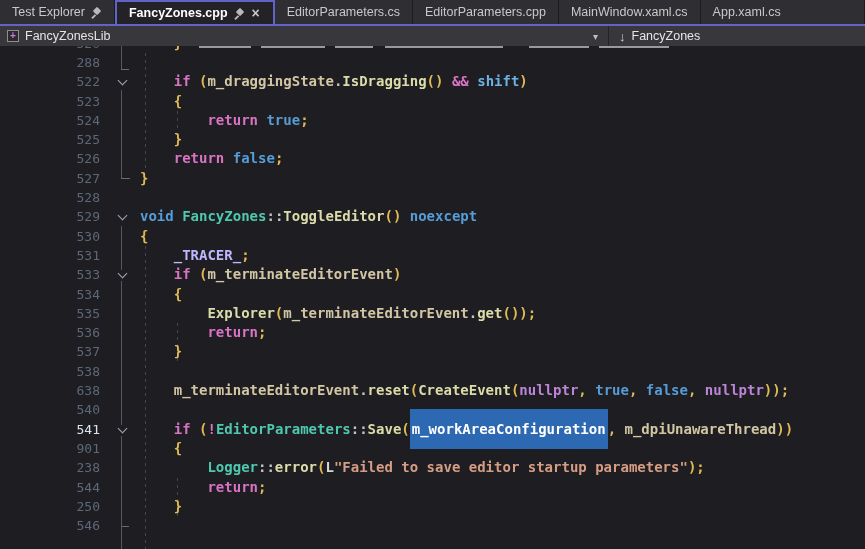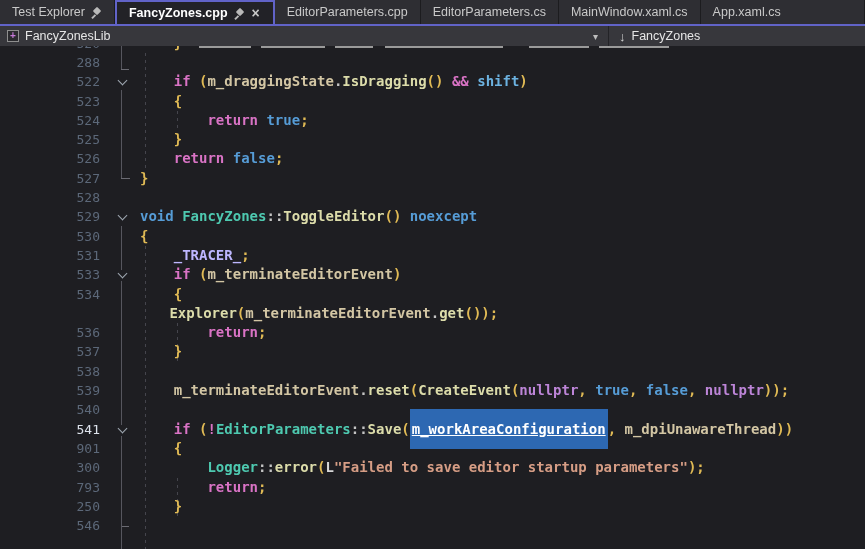--- a/index.html
+++ b/index.html
@@ -48,45 +48,45 @@
   #rows { position:relative; z-index:1; }
   .row { display:grid; grid-template-columns:102px 38px 1fr; height:19.3px; line-height:19.3px; }
   .lnum { text-align:right; padding-right:2px; color:#5c6879; font-size:13px; }
   .lnum.cur { color:#dde3ec; }
   .foldcell { position:relative; }
   .chevwrap { position:absolute; left:12px; top:5px; width:16px; height:11px; background:#1e1e22;
               display:flex; align-items:flex-start; justify-content:center; cursor:pointer; }
   .chev { width:7px; height:7px; border-right:1.6px solid #9fa8b2; border-bottom:1.6px solid #9fa8b2;
           transform:rotate(45deg); margin-top:0px; }
   .code { font-size:14px; font-weight:bold; white-space:pre; color:#dcdcdc; }
-  .tok-sel { background:#2d68b2; color:#ffffff; padding:12px 2px;text-decoration:underline; }
+  .tok-sel { background:#2d68b2; color:#ffffff; padding:12px 2px; }
   .frag { display:inline-block; height:3px; background:#9a9a9a; vertical-align:baseline; }
   .partial { height:7px; overflow:hidden; }
   .partial .inner { margin-top:-12.3px; }
 </style>
 </head>
 <body>
 
 <div class="app">
 
   <div class="tabstrip" id="tabstrip">
       <div class="tab">
         <span>Test Explorer</span>
         <span class="pin"></span>
       </div>
       <div class="tab active">
         <span>FancyZones.cpp</span>
         <span class="pin"></span>
         <span class="close-x">×</span>
       </div>
       <div class="tab">
+        <span>EditorParameters.cs</span>
+      </div>
+      <div class="tab">
         <span>EditorParameters.cpp</span>
-      </div>
-      <div class="tab">
-        <span>EditorParameters.cs</span>
       </div>
       <div class="tab">
         <span>MainWindow.xaml.cs</span>
       </div>
       <div class="tab">
         <span>App.xaml.cs</span>
       </div>
     </div>
   <div class="accent-line"></div>
 
@@ -200,40 +200,41 @@
             </span>
           </span>
           <span class="code" style="padding-left: 4ch;"><span style="color: rgb(217, 115, 197);">if</span><span style="color: rgb(220, 220, 220);"> </span><span style="color: rgb(224, 186, 85);">(</span><span style="color: rgb(211, 198, 164);">m_terminateEditorEvent</span><span style="color: rgb(224, 186, 85);">)</span></span>
         </div>
         <div class="row">
           <span class="lnum">534</span>
           <span class="foldcell"></span>
           <span class="code" style="padding-left: 4ch;"><span style="color: rgb(224, 186, 85);">{</span></span>
         </div>
         <div class="row">
+          <span class="lnum">535</span>
           <span class="foldcell"></span>
           <span class="code" style="padding-left: 8ch;"><span style="color: rgb(220, 220, 170);">Explorer</span><span style="color: rgb(224, 186, 85);">(</span><span style="color: rgb(211, 198, 164);">m_terminateEditorEvent</span><span style="color: rgb(196, 196, 196);">.</span><span style="color: rgb(220, 220, 170);">get</span><span style="color: rgb(224, 186, 85);">());</span></span>
         </div>
         <div class="row">
           <span class="lnum">536</span>
           <span class="foldcell"></span>
           <span class="code" style="padding-left: 8ch;"><span style="color: rgb(217, 115, 197);">return</span><span style="color: rgb(224, 186, 85);">;</span></span>
         </div>
         <div class="row">
           <span class="lnum">537</span>
           <span class="foldcell"></span>
           <span class="code" style="padding-left: 4ch;"><span style="color: rgb(224, 186, 85);">}</span></span>
         </div>
         <div class="row">
           <span class="lnum">538</span>
           <span class="foldcell"></span>
           <span class="code" style="padding-left: 0ch;"></span>
         </div>
         <div class="row">
-          <span class="lnum">539</span>
+          <span class="lnum">638</span>
           <span class="foldcell"></span>
           <span class="code" style="padding-left: 4ch;"><span style="color: rgb(211, 198, 164);">m_terminateEditorEvent</span><span style="color: rgb(196, 196, 196);">.</span><span style="color: rgb(220, 220, 170);">reset</span><span style="color: rgb(224, 186, 85);">(</span><span style="color: rgb(220, 220, 170);">CreateEvent</span><span style="color: rgb(224, 186, 85);">(</span><span style="color: rgb(189, 133, 216);">nullptr</span><span style="color: rgb(224, 186, 85);">,</span><span style="color: rgb(220, 220, 220);"> </span><span style="color: rgb(86, 156, 214);">true</span><span style="color: rgb(224, 186, 85);">,</span><span style="color: rgb(220, 220, 220);"> </span><span style="color: rgb(86, 156, 214);">false</span><span style="color: rgb(224, 186, 85);">,</span><span style="color: rgb(220, 220, 220);"> </span><span style="color: rgb(189, 133, 216);">nullptr</span><span style="color: rgb(224, 186, 85);">));</span></span>
         </div>
         <div class="row">
           <span class="lnum">540</span>
           <span class="foldcell"></span>
           <span class="code" style="padding-left: 0ch;"></span>
         </div>
         <div class="row">
           <span class="lnum cur">541</span>
@@ -243,26 +244,26 @@
             </span>
           </span>
           <span class="code" style="padding-left: 4ch;"><span style="color: rgb(217, 115, 197);">if</span><span style="color: rgb(220, 220, 220);"> </span><span style="color: rgb(224, 186, 85);">(</span><span style="color: rgb(217, 115, 197);">!</span><span style="color: rgb(78, 201, 176);">EditorParameters</span><span style="color: rgb(196, 196, 196);">::</span><span style="color: rgb(220, 220, 170);">Save</span><span style="color: rgb(224, 186, 85);">(</span><span class="tok-sel" style="background: rgb(45, 104, 178); color: rgb(255, 255, 255);">m_workAreaConfiguration</span><span style="color: rgb(224, 186, 85);">,</span><span style="color: rgb(220, 220, 220);"> </span><span style="color: rgb(211, 198, 164);">m_dpiUnawareThread</span><span style="color: rgb(224, 186, 85);">))</span></span>
         </div>
         <div class="row">
           <span class="lnum">901</span>
           <span class="foldcell"></span>
           <span class="code" style="padding-left: 4ch;"><span style="color: rgb(224, 186, 85);">{</span></span>
         </div>
         <div class="row">
-          <span class="lnum">300</span>
+          <span class="lnum">238</span>
           <span class="foldcell"></span>
           <span class="code" style="padding-left: 8ch;"><span style="color: rgb(78, 201, 176);">Logger</span><span style="color: rgb(196, 196, 196);">::</span><span style="color: rgb(220, 220, 170);">error</span><span style="color: rgb(224, 186, 85);">(</span><span style="color: rgb(215, 215, 215);">L</span><span style="color: rgb(214, 157, 133);">"Failed to save editor startup parameters"</span><span style="color: rgb(224, 186, 85);">);</span></span>
         </div>
         <div class="row">
-          <span class="lnum">793</span>
+          <span class="lnum">544</span>
           <span class="foldcell"></span>
           <span class="code" style="padding-left: 8ch;"><span style="color: rgb(217, 115, 197);">return</span><span style="color: rgb(224, 186, 85);">;</span></span>
         </div>
         <div class="row">
           <span class="lnum">250</span>
           <span class="foldcell"></span>
           <span class="code" style="padding-left: 4ch;"><span style="color: rgb(224, 186, 85);">}</span></span>
         </div>
         <div class="row">
           <span class="lnum">546</span>

